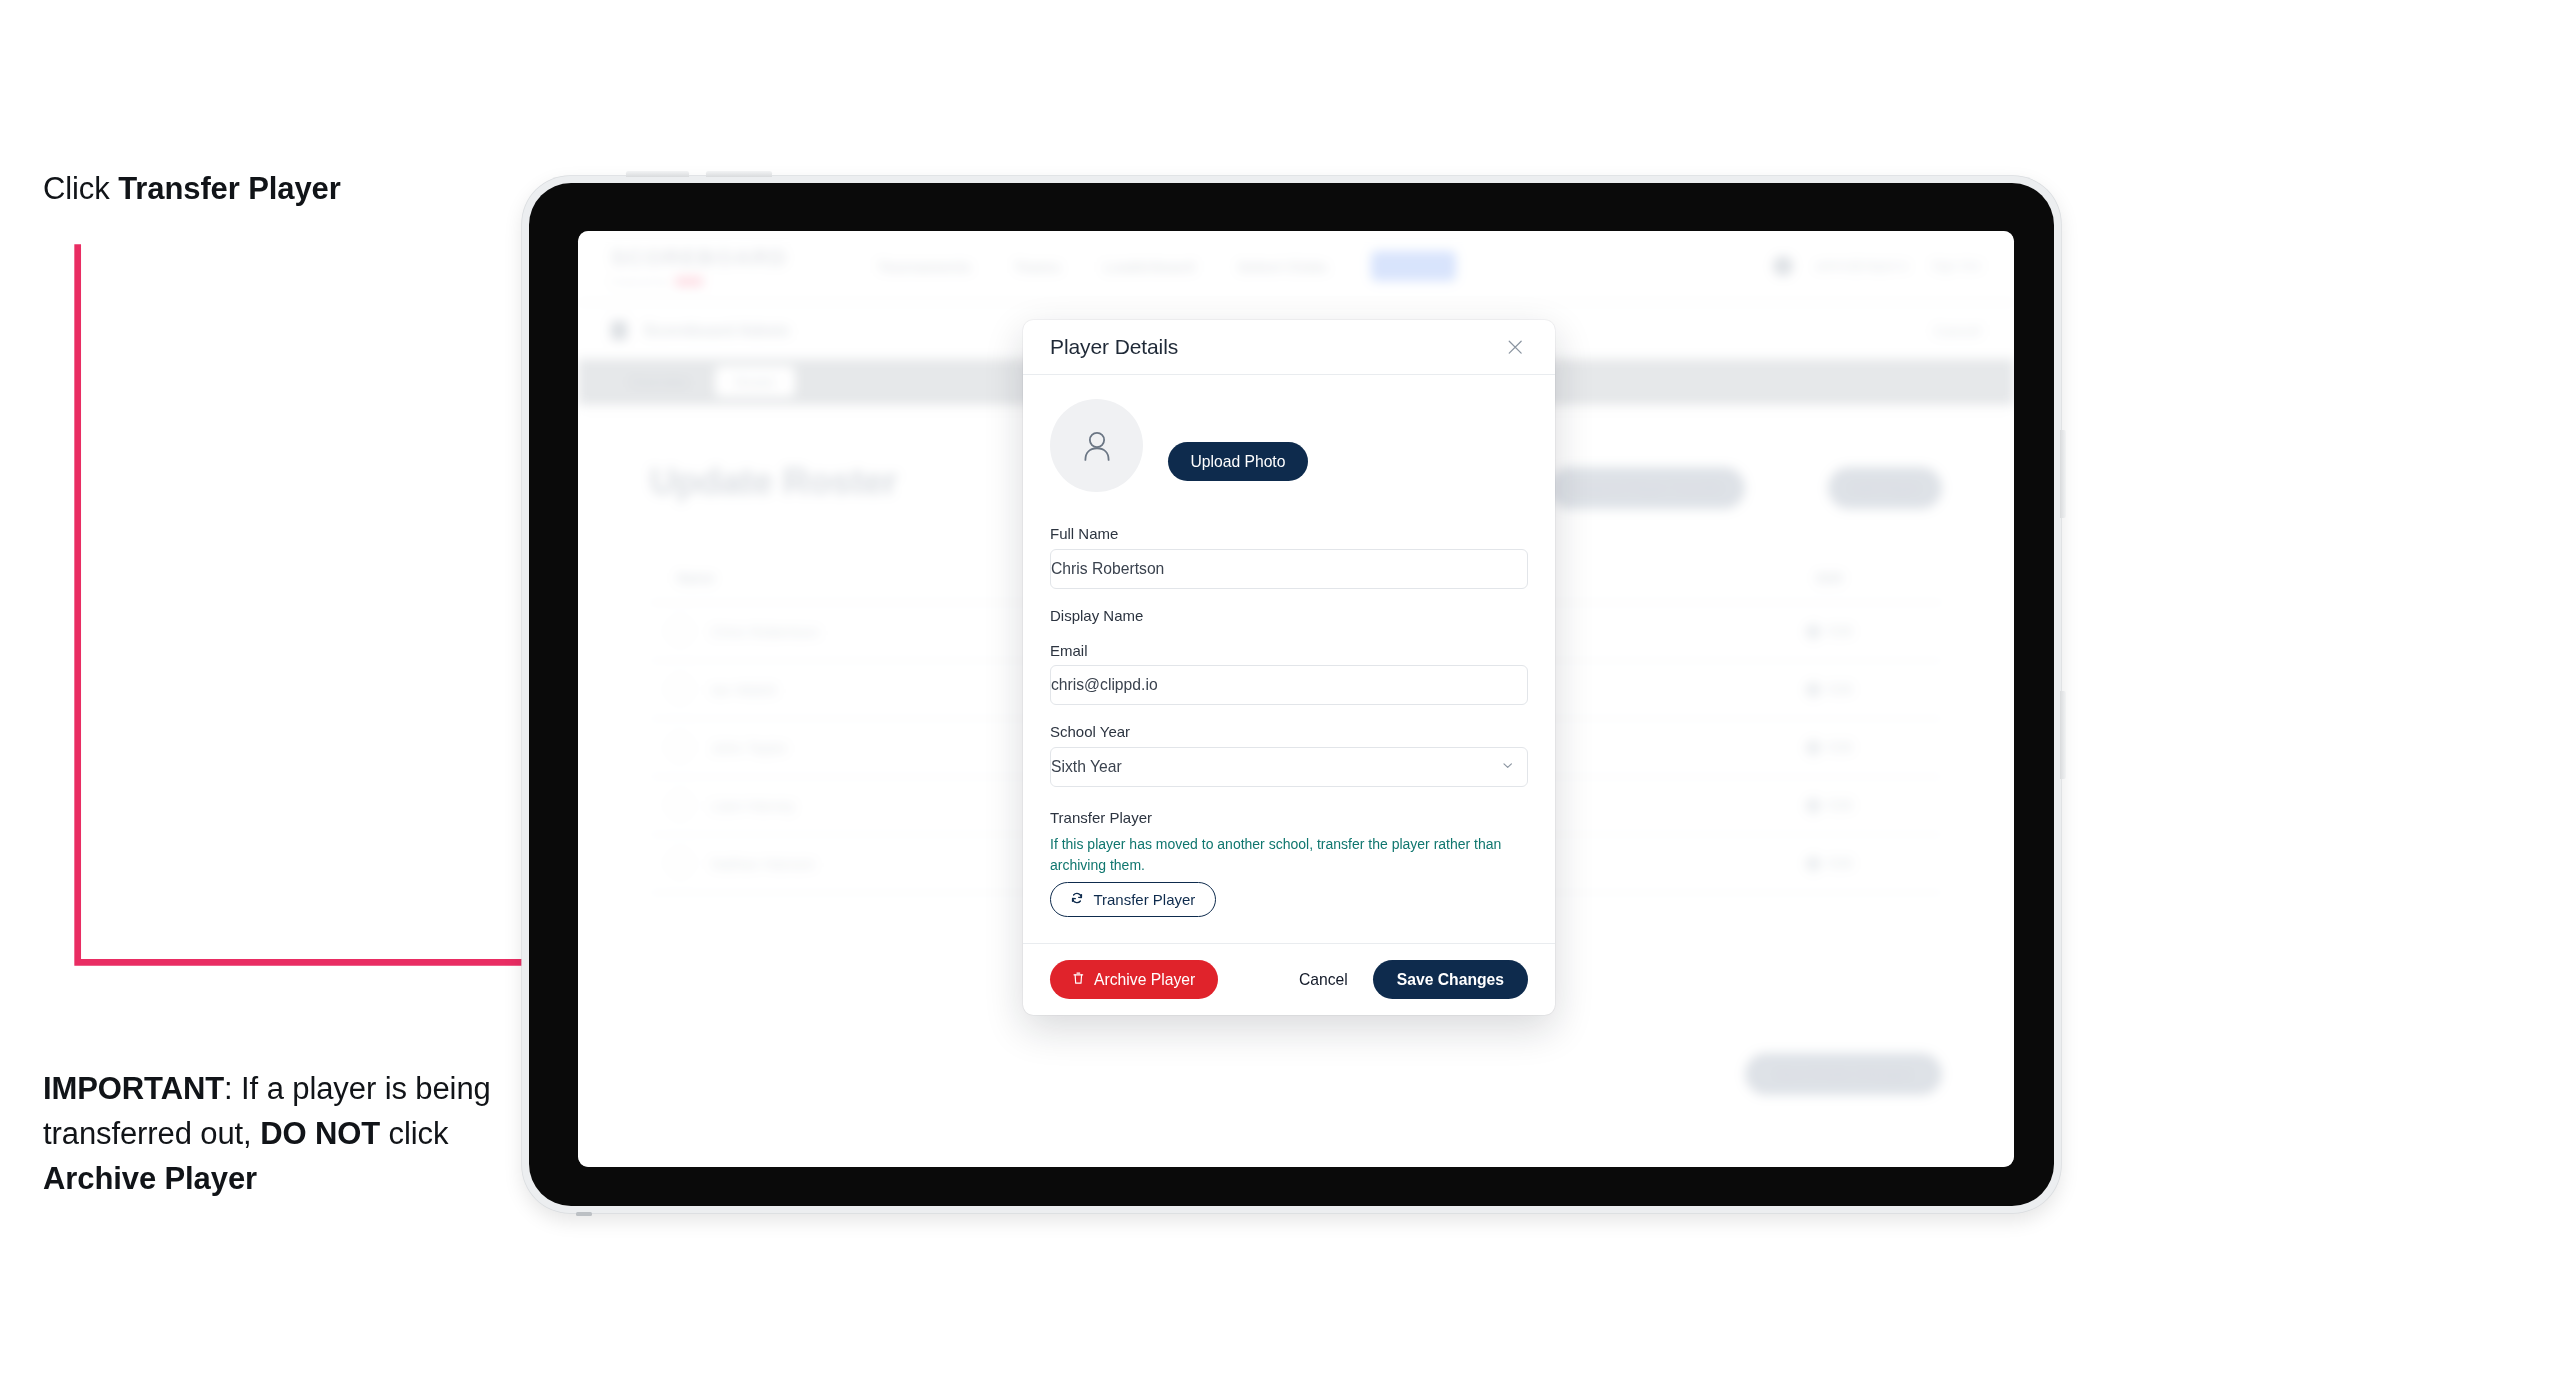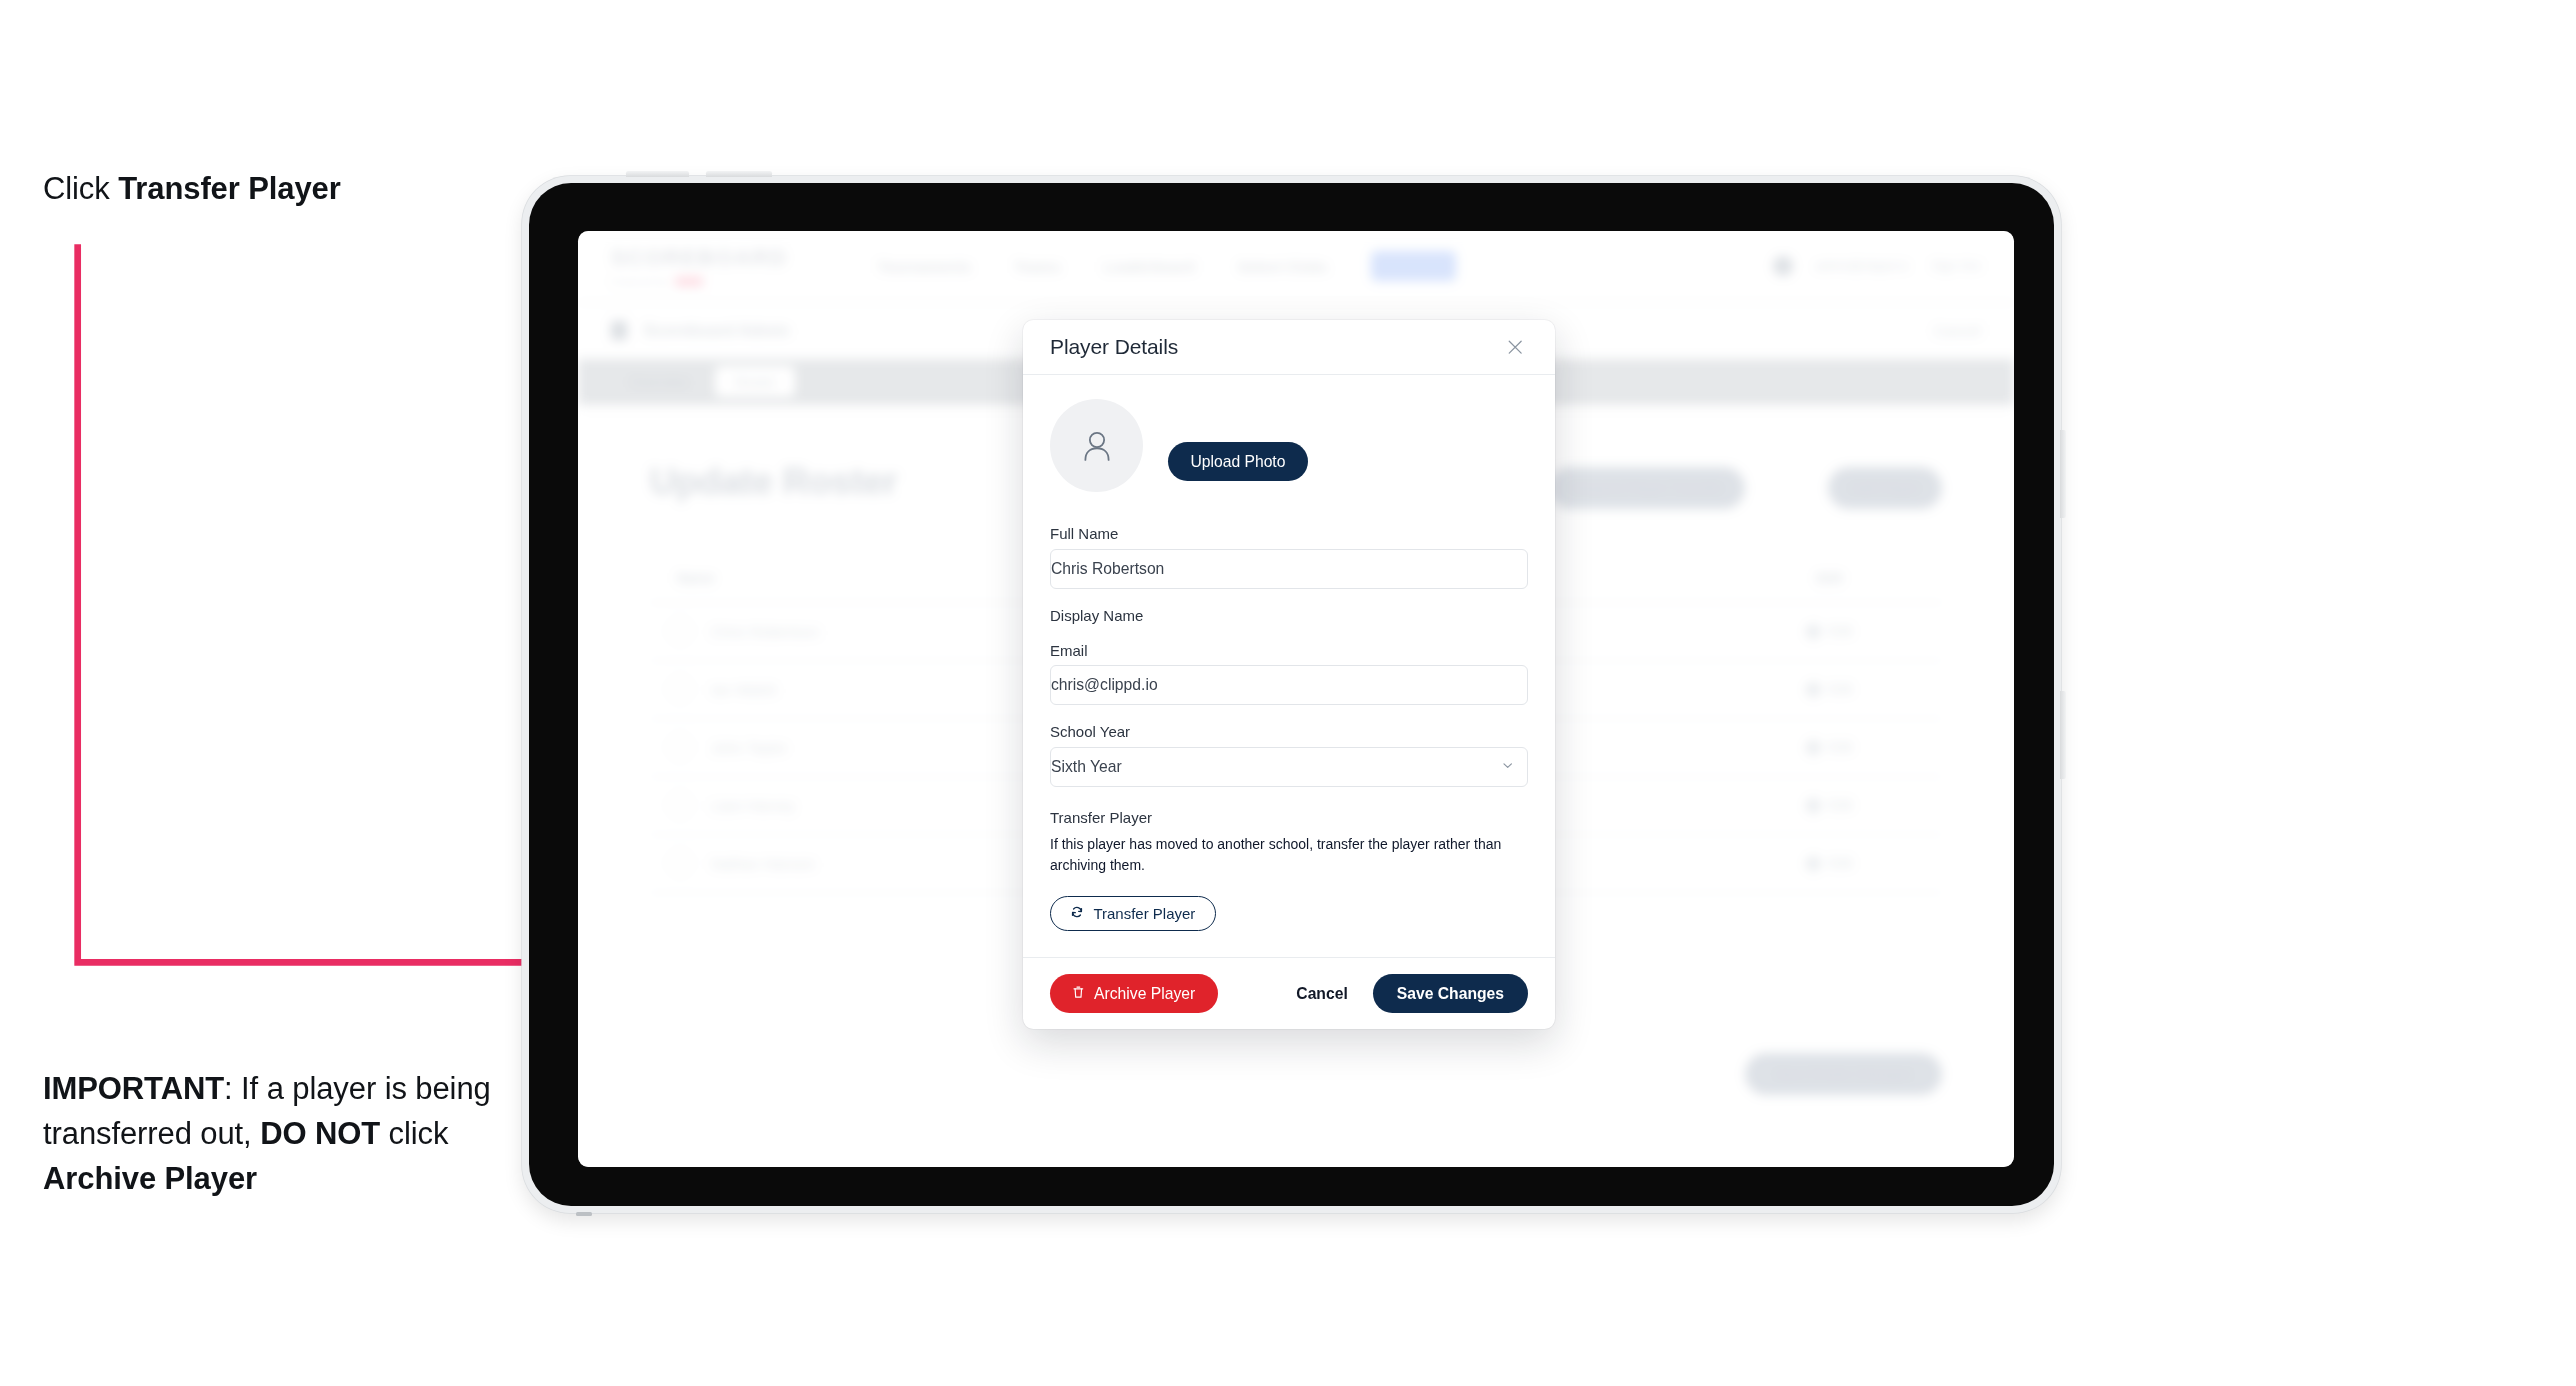--- a/index.html
+++ b/index.html
@@ -208,43 +208,43 @@
   }
   .field-select-wrap { position: relative; }
   .field-select-wrap .chev {
     position:absolute; right: 13.4px; top: 50%; transform: translateY(-50%);
     pointer-events:none;
   }
 
   #transfer-section { margin-top: 22.4px; margin-bottom: 19.4px; }
   #transfer-title { font-size: 15px; color:#2c3440; margin-bottom: 7.5px; }
   #transfer-desc {
-    font-size: 14px; color:#0f172a; line-height: 1.5; max-width: 492px;
-    margin-bottom: 20px;
+    font-size: 14px; color:#0f766e; line-height: 1.5; max-width: 492px;
+    margin-bottom: 6px;
   }
   #transfer-btn {
     display:inline-flex; align-items:center; gap: 9px;
     background:#fff; color:#0e2b4d; border: 1.5px solid #0e2b4d;
     border-radius: 19.4px; padding: 8.2px 19.4px; font-size: 15px;
     font-family:"Liberation Sans", sans-serif; cursor:pointer;
   }
 
   #modal-foot {
     border-top: 0.7px solid #e9ecef;
     padding: 16.4px 27px; display:flex; align-items:center;
   }
   #archive-btn {
     display:inline-flex; align-items:center; gap:9px;
     background:#e0232b; color:#fff; border:none; border-radius:19.4px;
     padding: 10.4px 22.4px; font-size: 15.7px;
     font-family:"Liberation Sans", sans-serif; cursor:pointer;
   }
   #foot-right { margin-left:auto; display:flex; align-items:center; gap: 25px; }
   #cancel-btn {
-    background:none; border:none; color:#111827; font-size:15.7px; font-weight:700;
+    background:none; border:none; color:#111827; font-size:15.7px; font-weight:400;
     font-family:"Liberation Sans", sans-serif; cursor:pointer;
   }
   #save-btn {
     background:#0e2b4d; color:#fff; border:none; border-radius:19.4px;
     padding: 10.4px 24px; font-size:15.7px; font-weight:700;
     font-family:"Liberation Sans", sans-serif; cursor:pointer;
   }
 </style>
 </head>
 <body>

